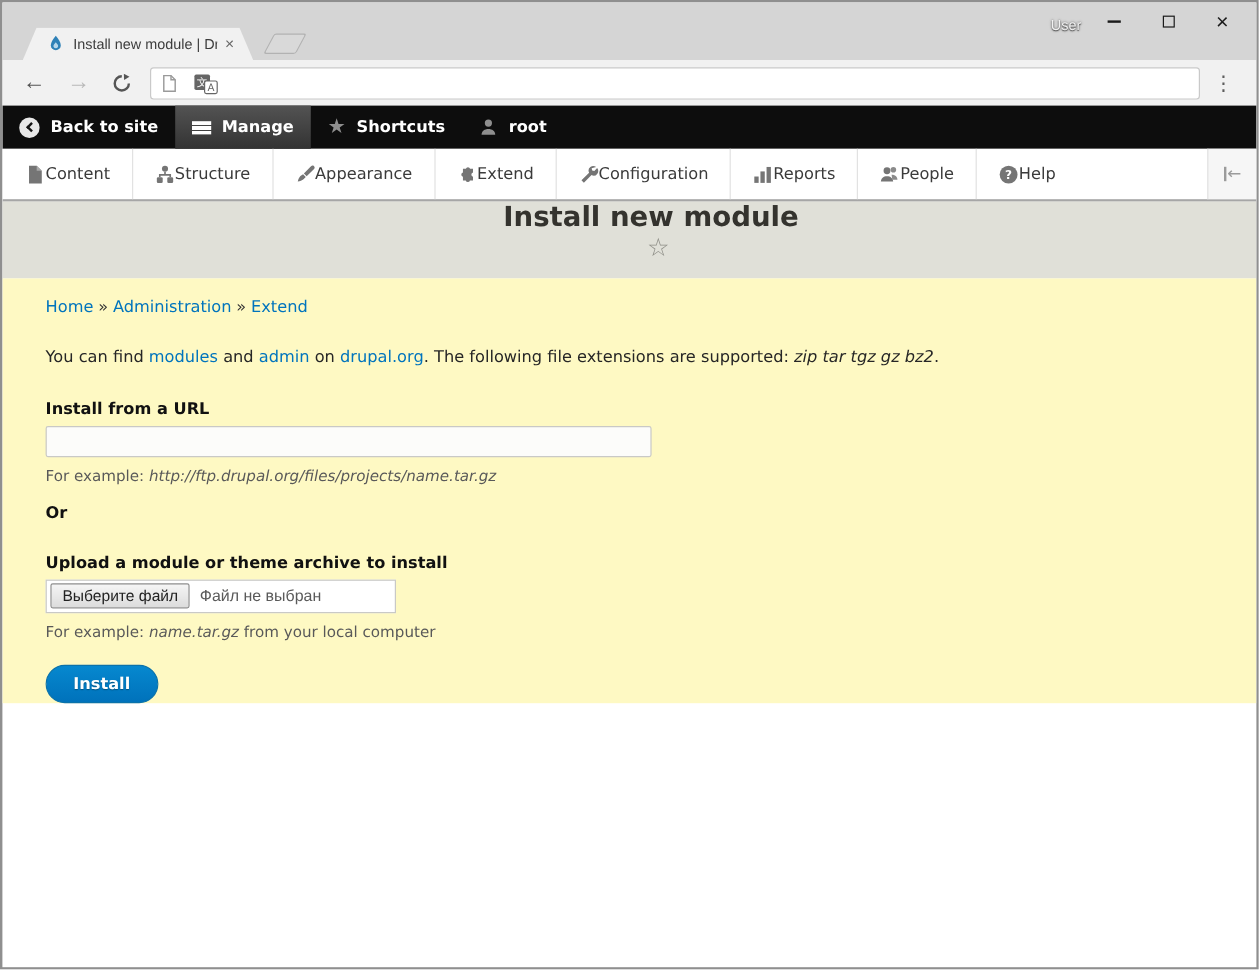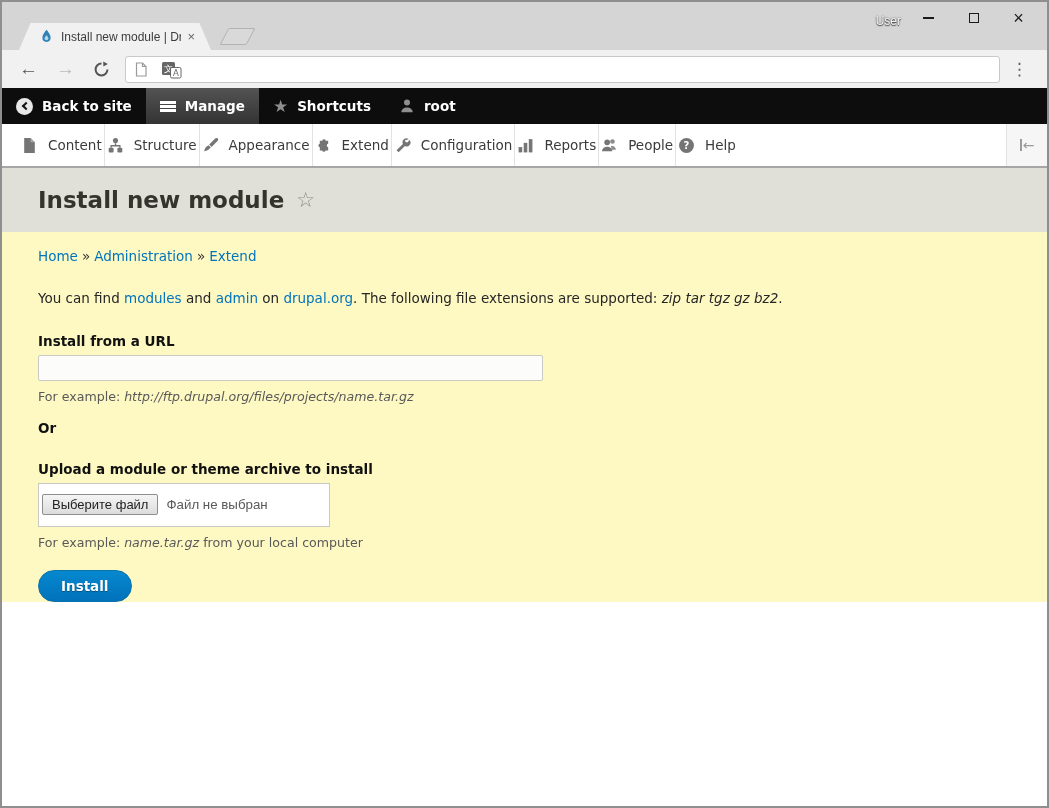--- a/index.html
+++ b/index.html
@@ -50,46 +50,46 @@
                  display:flex; align-items:center; justify-content:center; }
   .chev-left { width:6px; height:6px; border-left:2.5px solid #141414; border-bottom:2.5px solid #141414;
                transform:rotate(45deg); margin-left:3px; }
   .hamburger { width:16px; height:11px;
      background:linear-gradient(#fff 0 3px, transparent 3px 4px, #fff 4px 7px, transparent 7px 8px, #fff 8px 11px); }
   .tb-star { color:#8e8e8e; font-size:17px; font-weight:normal; }
 
   
   .menubar { height:44px; background:#fff; display:flex; align-items:stretch;
              border-bottom:2px solid #a6a6a6; font-size:13.5px; color:#3b3b3b; }
-  .menu-item { display:flex; align-items:center; gap:10px; padding:0 2px; border-left:1px solid #e2e2e2; }
+  .menu-item { display:flex; align-items:center; padding:0 18px; border-left:1px solid #e2e2e2; }
   .menu-item:first-child { border-left:none; padding-left:19px; }
   .menu-item:last-child { border-right:1px solid #e2e2e2; }
   .menu-icon { width:17px; height:17px; flex:none; }
   .menu-toggle { margin-left:auto; width:41px; background:#f6f6f6; border-left:1px solid #e2e2e2;
                  display:flex; align-items:center; justify-content:center; color:#9b9b9b; }
   .toggle-inner { border-left:2px solid #9b9b9b; padding-left:1px; font-size:14px; line-height:12px; }
 
   
-  .titleband { height:64px; background:#e0e0d8; display:flex; align-items:center; padding-left:36px; }
+  .titleband { height:64px; background:#e0e0d8; display:flex; align-items:center; padding-left:36px;flex-direction:column; }
   .page-title { font-size:23px; font-weight:bold; color:#34332e; }
   .fav-star { font-size:21px; color:#8f8f88; margin-left:12px; }
 
   
   .content { background:#fef9c3; padding:16px 36px 0 36px; font-size:13.5px; color:#262626; }
   a.link { color:#0074bd; text-decoration:none; }
   .breadcrumb { font-size:13.5px; }
   .crumb-sep { color:#333; margin:0 4px; }
   .intro { margin-top:25px; line-height:1.4; }
   .intro em, .description em { font-style:italic; }
   .form-label { display:block; margin-top:25px; font-weight:bold; font-size:13.5px; color:#111; }
   .url-input { margin-top:6px; width:505px; height:26px; border:1px solid #c9c9c6; border-radius:2px;
                background:#fcfcfa; font-size:13px; padding:0 6px; font-family:"DejaVu Sans",sans-serif; }
   .description { margin-top:8px; font-size:12.6px; color:#595959; }
   .or-label { margin-top:16px; font-weight:bold; color:#111; }
-  .filewrap { margin-top:6px; width:292px; height:44px; border:1px solid #c9c9c6; background:#fff;
+  .filewrap { margin-top:6px; width:292px; height:28px; border:1px solid #c9c9c6; background:#fff;
               display:flex; align-items:center; padding:0 3px; }
   .file-btn { border:1px solid #8e8e8e; border-radius:2px; background:linear-gradient(#f5f5f5,#dcdcdc);
               font-size:13px; color:#222; padding:2px 9px; font-family:"Liberation Sans",sans-serif; }
   .file-status { margin-left:8px; color:#5a5a5a; font-size:13.3px; font-family:"Liberation Sans",sans-serif; }
   .install-btn { margin-top:20px; display:inline-block; background:linear-gradient(#0688cf,#0072bb);
                  border:1px solid #0b72aa; border-radius:17px; color:#fff; font-weight:bold;
                  font-size:13.5px; padding:7px 22px; text-shadow:0 1px 1px rgba(0,0,0,.35);
                  font-family:"DejaVu Sans",sans-serif; cursor:pointer; }
 </style>
 </head>

